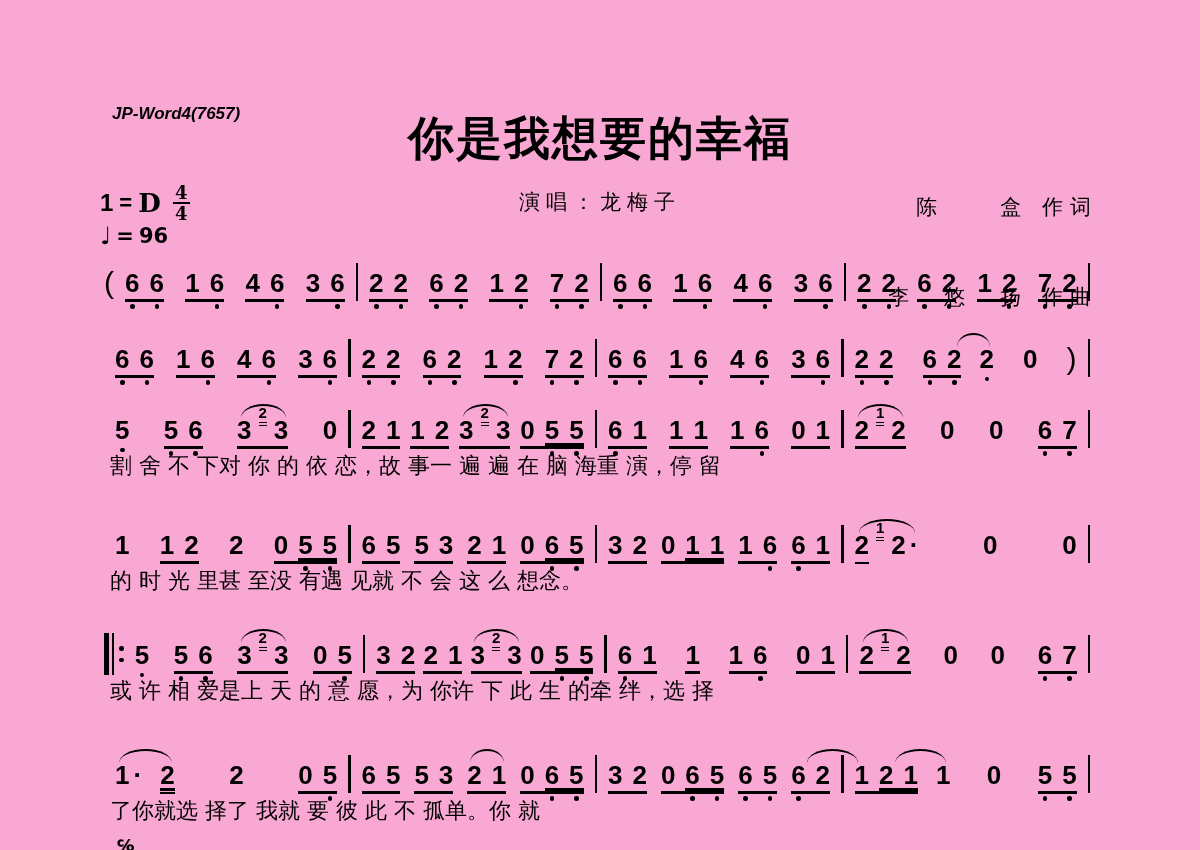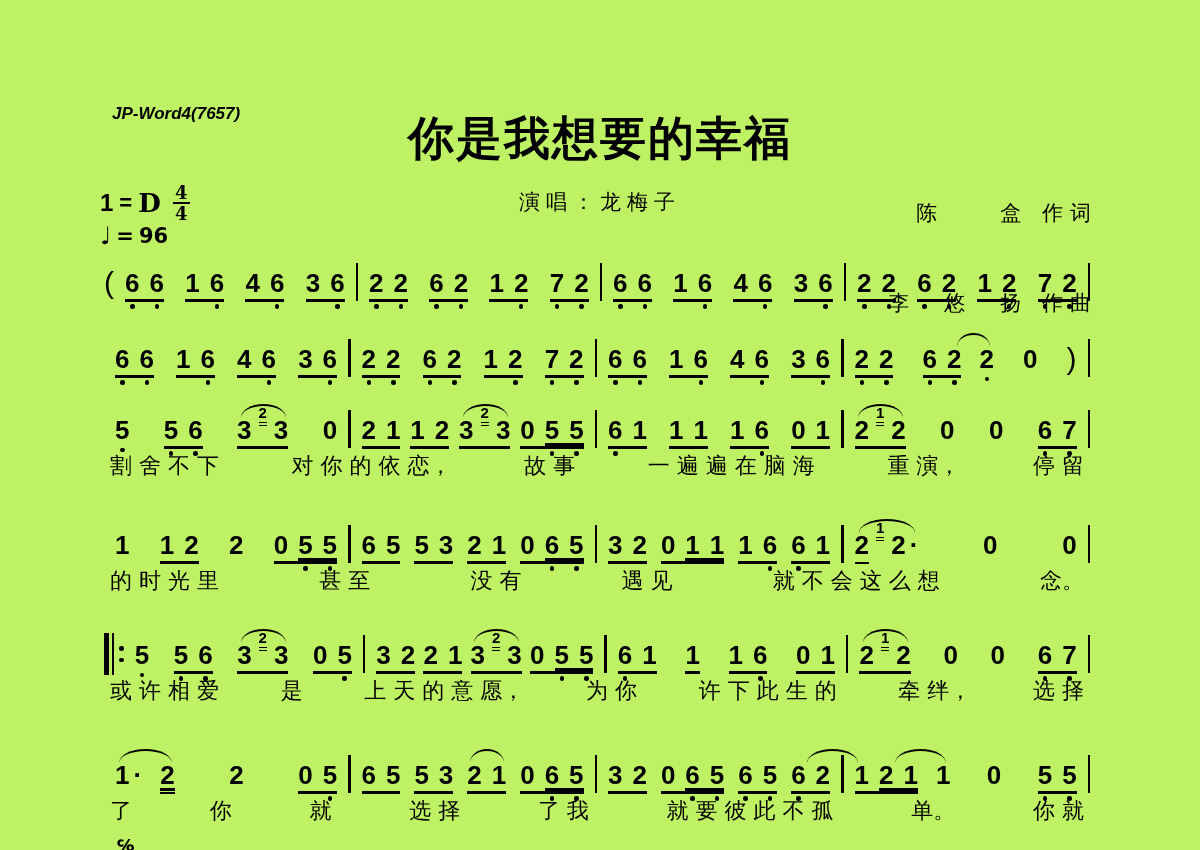--- a/index.html
+++ b/index.html
@@ -1,24 +1,24 @@
 <!DOCTYPE html>
 <html><head>
 <meta charset="utf-8">
 <style>
   html,body{margin:0;padding:0;background:#e8e8e8;}
-  .page{position:relative;width:1200px;height:850px;background:#bef264;overflow:hidden;
+  .page{position:relative;width:1200px;height:850px;background:#f9a8d4;overflow:hidden;
         font-family:"Liberation Sans",sans-serif;color:#000;}
   
   .meta{position:absolute;left:112px;top:104px;font:italic 700 17px "Liberation Sans",sans-serif;}
   .title{position:absolute;left:0;right:0;top:108px;text-align:center;
          font-family:"DejaVu Serif","Liberation Serif",serif;font-weight:900;font-size:46px;letter-spacing:2px;}
   .subtitle{position:absolute;left:0;right:0;top:188px;text-align:center;
             font-family:Liberation Mono, monospace;font-size:21px;letter-spacing:6px;}
-  .credits{position:absolute;right:102px;top:138px;text-align:right;
+  .credits{position:absolute;right:102px;top:132px;text-align:right;
            font-family:"DejaVu Serif","Liberation Serif",serif;font-size:21px;line-height:30px;letter-spacing:7px;white-space:pre;}
   .keybox{position:absolute;left:100px;top:184px;display:flex;align-items:center;gap:6px;}
   .keybox .k1{font:700 24px "Liberation Sans",sans-serif;}
   .keybox .keq{font:700 22px "Liberation Sans",sans-serif;}
   .keybox .kD{font:700 26px "DejaVu Serif","Liberation Serif",serif;}
   .frac{display:inline-flex;flex-direction:column;align-items:center;margin-left:6px;
         font:700 18px "DejaVu Serif","Liberation Serif",serif;line-height:17px;}
   .frac .bar4{width:17px;height:2.2px;background:#000;margin:1px 0;}
   .tempobox{position:absolute;left:100px;top:222px;display:flex;align-items:center;gap:5px;
             font:700 21px "DejaVu Sans","Liberation Sans",sans-serif;}
@@ -45,21 +45,21 @@
   .arc::before{content:"";position:absolute;top:-13px;left:var(--a0,7%);right:var(--a1,5%);height:12px;
                border-top:2.6px solid #000;border-radius:50% 50% 0 0/100% 100% 0 0;}
   .tw{position:relative;display:inline-flex;align-items:flex-end;gap:18px;}
   .bar{width:2.4px;height:38px;background:#000;margin-bottom:3px;}
   .par{font:400 30px/1 "Liberation Sans",sans-serif;margin-bottom:6px;}
   .rep{display:inline-flex;align-items:center;gap:3px;height:42px;margin-bottom:1px;}
   .rthick{width:5px;height:42px;background:#000;}
   .rthin{width:2.2px;height:42px;background:#000;}
   .rdots{display:inline-flex;flex-direction:column;gap:7px;margin-left:2px;}
   .rdots i{width:4.5px;height:4.5px;border-radius:50%;background:#000;}
-  .lyr{display:flex;justify-content:space-between;align-items:flex-start;height:34px;padding:0 6px;
+  .lyr{display:flex;justify-content:flex-start;align-items:flex-start;height:34px;padding:0 6px;
        font-family:"DejaVu Serif","Liberation Serif",serif;font-size:22px;}
   .fragment{position:absolute;left:117px;top:836px;font:700 16px "DejaVu Sans","Liberation Sans",sans-serif;}
 </style>
 </head>
 <body>
 
 <div class="page">
   <div class="meta">JP-Word4(7657)</div>
   <div class="title">你是我想要的幸福</div>
   <div class="subtitle">演唱：龙梅子</div>

